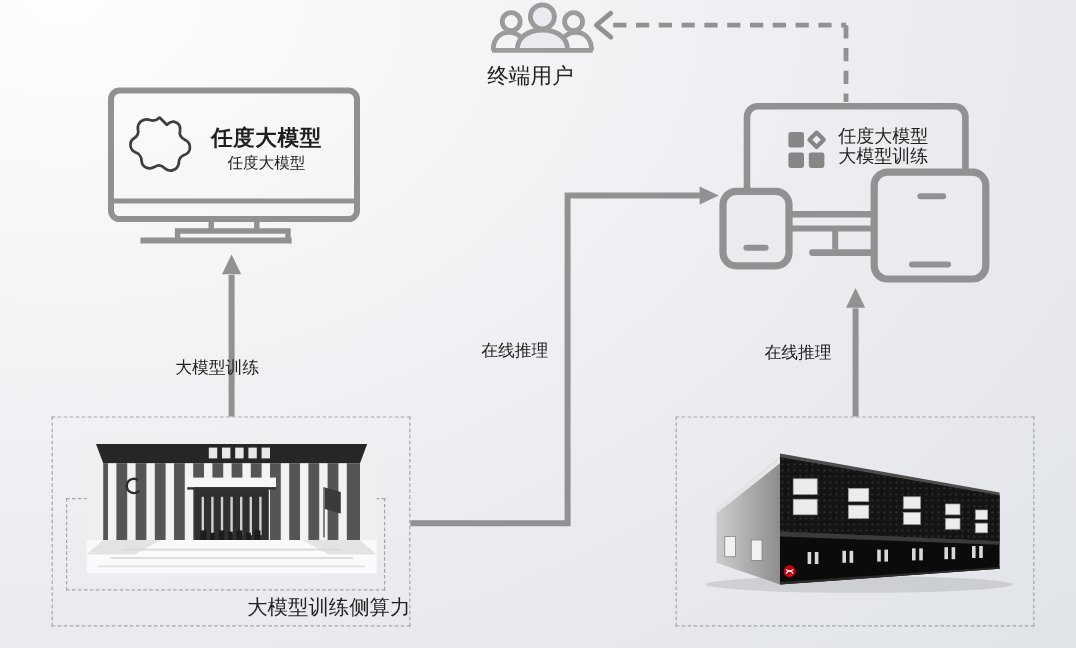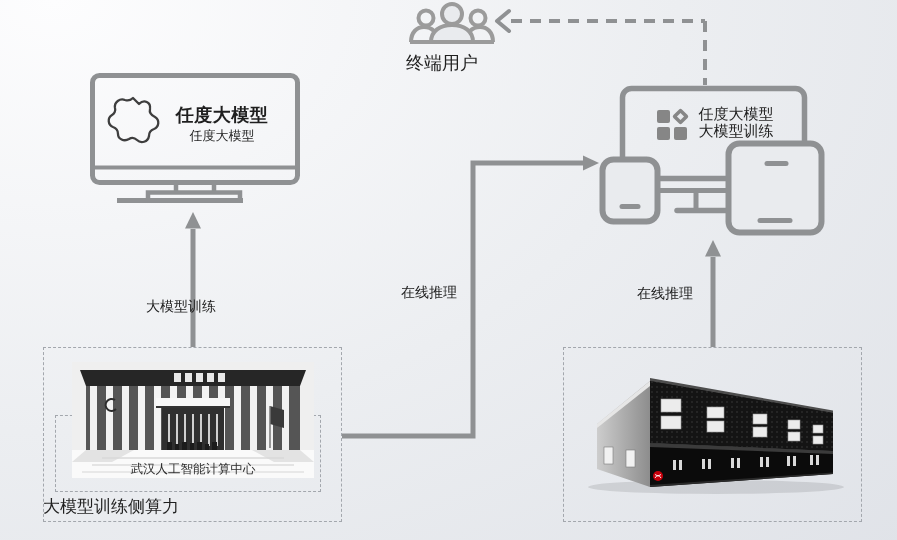--- a/index.html
+++ b/index.html
@@ -33,21 +33,21 @@
   }
   .monitor-text .t1{font-size:18px;font-weight:600;letter-spacing:.5px;}
   .monitor-text .t2{font-size:13px;font-weight:400;margin-top:1px;}
   .app-text{
     position:absolute;left:690px;top:105px;width:92px;
     text-align:center;line-height:17px;font-size:15px;font-weight:500;
   }
   .flow-label{font-size:14px;font-weight:400;color:#222;}
   .users-label{position:absolute;left:406px;top:51px;width:92px;text-align:left;font-size:18px;}
   .photo-caption{position:absolute;left:60px;top:461px;width:266px;text-align:center;font-size:12.5px;color:#2e2e2e;}
-  .box-label-left{position:absolute;left:43px;top:495px;width:299px;text-align:left;font-size:17px;font-weight:500;}
+  .box-label-left{position:absolute;left:43px;top:495px;width:299px;text-align:right;font-size:17px;font-weight:500;}
   .box-label-right{position:absolute;left:563px;top:494px;width:299px;text-align:center;font-size:15.5px;font-weight:500;}
 </style>
 </head>
 <body>
 
 <div class="canvas">
 
   <div class="dashed-box" style="left:43px;top:347px;width:299px;height:175px;"></div>
   <div class="dashed-box" style="left:55px;top:415px;width:266px;height:77px;"></div>
   <div class="dashed-box" style="left:563px;top:347px;width:299px;height:175px;"></div>
@@ -230,15 +230,14 @@
 
   <div class="app-text">
     <div>任度大模型</div>
     <div>大模型训练</div>
   </div>
 
   <div class="label flow-label" style="left:102px;top:298px;margin-left:44px;">大模型训练</div>
   <div class="label flow-label" style="left:401px;top:284px;text-align:right;">在线推理</div>
   <div class="label flow-label" style="left:637px;top:285px;">在线推理</div>
 
-  <div class="photo-caption">武汉人工智能计算中心</div>
   <div class="box-label-left label centered">大模型训练侧算力</div>
 </div>
 
 </body></html>

